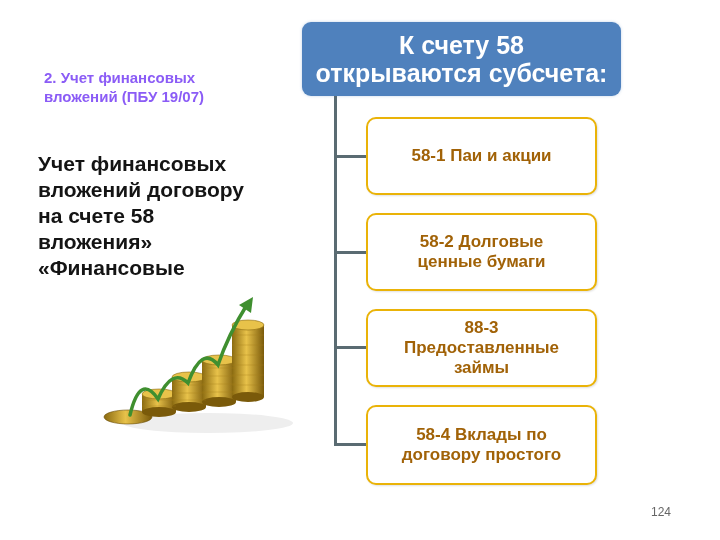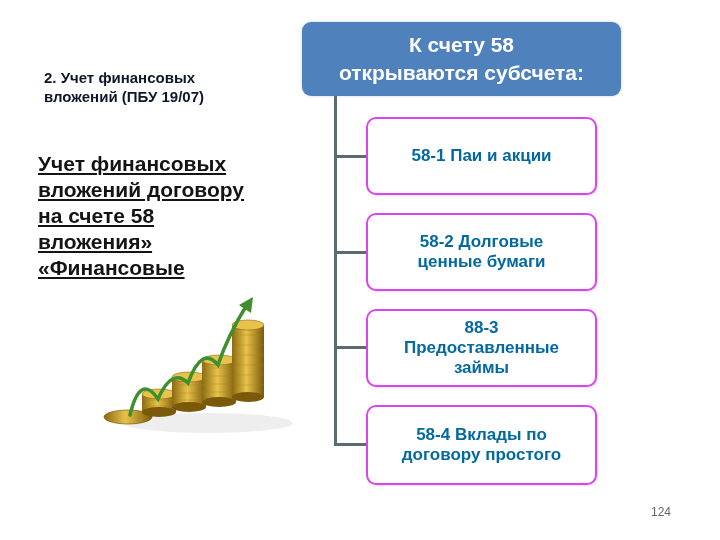--- a/index.html
+++ b/index.html
@@ -4,46 +4,46 @@
   <style>
     html, body { margin: 0; padding: 0; }
     body {
       width: 720px; height: 540px; position: relative; overflow: hidden;
       background: #ffffff;
       font-family: "Liberation Sans", sans-serif;
       color: #111;
     }
     .subtitle {
       position: absolute; left: 44px; top: 68px; width: 240px;
-      font-size: 15px; font-weight: bold; line-height: 19px; color: #0f172a;
+      font-size: 15px; font-weight: bold; line-height: 19px; color: #8b5cf6;
     }
     .body-text {
       position: absolute; left: 38px; top: 151px; width: 260px;
-      font-size: 21px; font-weight: bold; line-height: 26px; color: #141414; text-decoration: underline;
+      font-size: 21px; font-weight: bold; line-height: 26px; color: #141414;
     }
     .header-box {
       position: absolute; left: 302px; top: 22px; width: 319px; height: 74px;
       background: #4f81bd; border-radius: 9px;
       box-shadow: 0 0 3px rgba(79,129,189,0.35);
       display: flex; flex-direction: column; align-items: center; justify-content: center;
-      color: #ffffff; font-weight: bold; font-size: 21px; line-height: 28px; text-align: center;
+      color: #ffffff; font-weight: bold; font-size: 25px; line-height: 28px; text-align: center;
     }
     .trunk {
       position: absolute; left: 334px; top: 96px; width: 3px; height: 350px;
       background: #5a6b72;
     }
     .branch {
       position: absolute; left: 334px; height: 3px; width: 33px; background: #5a6b72;
     }
     .sub-box {
       position: absolute; left: 366px; width: 227px;
-      background: #ffffff; border: 2px solid #d946ef; border-radius: 10px;
+      background: #ffffff; border: 2px solid #eab308; border-radius: 10px;
       box-shadow: 1px 1px 2px rgba(0,0,0,0.12);
       display: flex; flex-direction: column; align-items: center; justify-content: center;
-      font-weight: bold; font-size: 17px; line-height: 20px; color: #0369a1;
+      font-weight: bold; font-size: 17px; line-height: 20px; color: #a16207;
     }
     .coins {
       position: absolute; left: 88px; top: 295px; width: 210px; height: 150px;
     }
     .page-num {
       position: absolute; left: 651px; top: 505px; font-size: 12px; color: #666; text-align: center;
     }
   </style>
 </head>
 <body>

